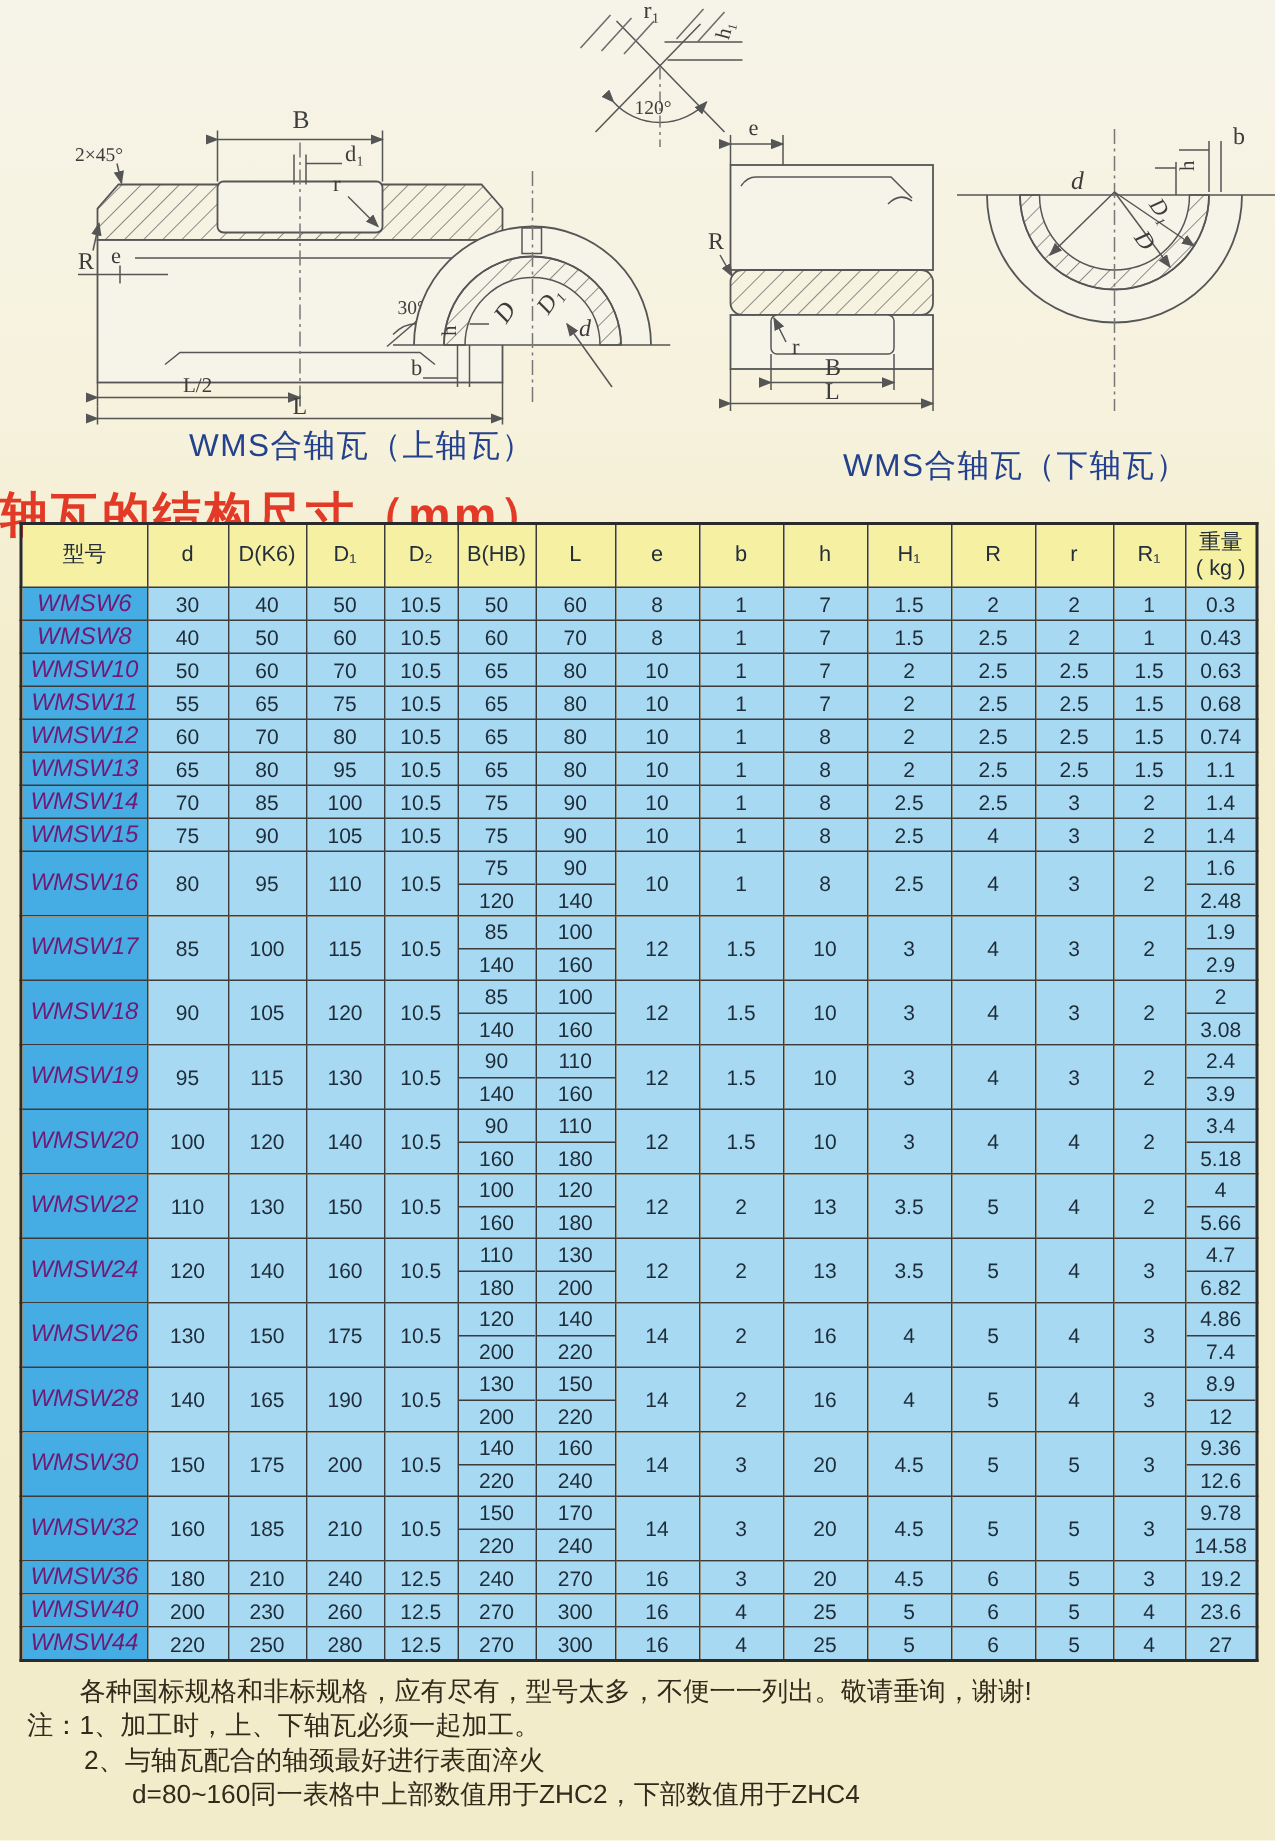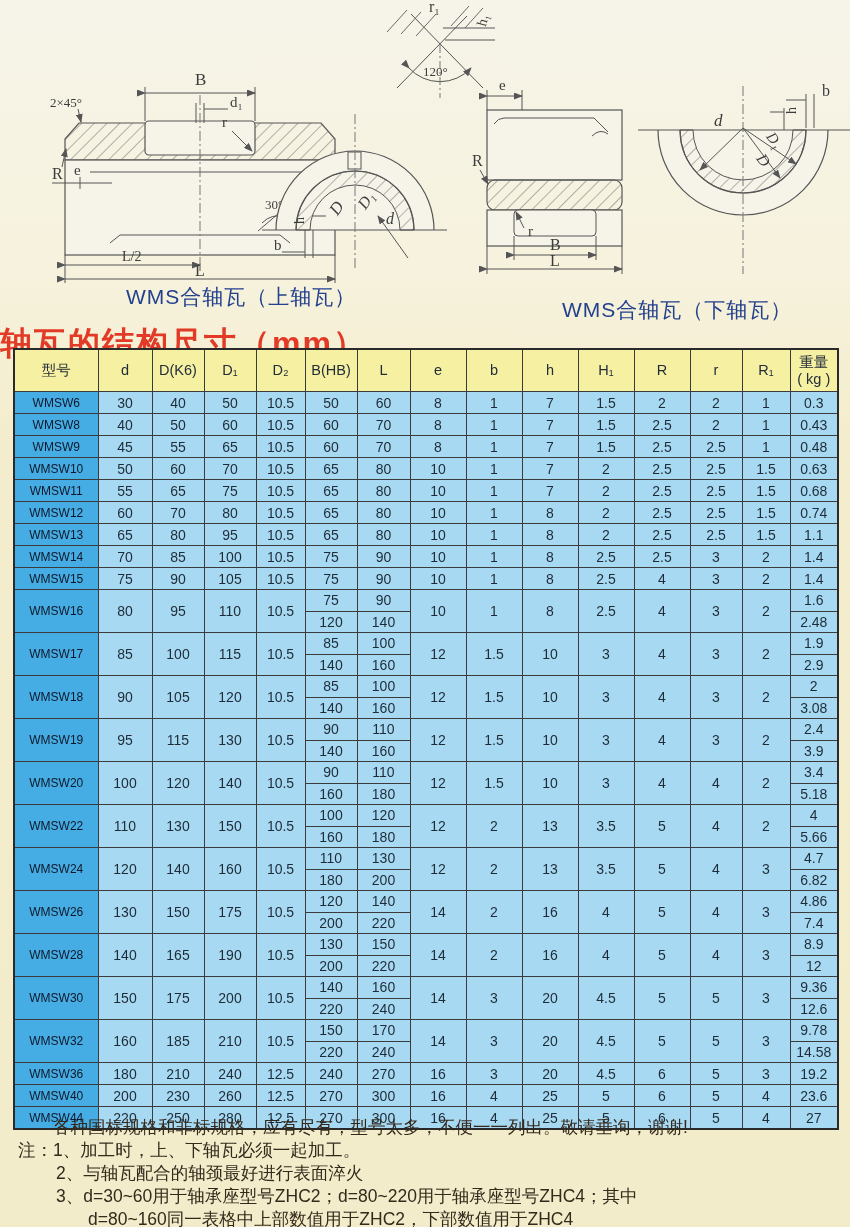--- a/index.html
+++ b/index.html
@@ -24,21 +24,21 @@
   table{border-collapse:collapse;table-layout:fixed;border:2px solid #2a2a2a;}
   th,td{
     border:1px solid #3b3b3b;text-align:center;vertical-align:middle;
     padding:0;font-weight:normal;overflow:hidden;
   }
   thead th{
     background:#f6f0a2;height:41px;font-size:14.5px;color:#232e3a;
     white-space:pre-line;line-height:1.15;font-weight:normal;
   }
   tbody th.model{
-    background:#45ade3;color:#0f172a;font-size:12px;height:21px;
+    background:#45ade3;color:#701a75;font-size:16px;height:21px;font-style:italic;
   }
   tbody td{background:#a8d9f2;font-size:14px;color:#1d2c38;height:21px;}
   tbody td.split{height:42px;}
   tbody th.model.dbl{height:42px;}
   .sub{height:20px;line-height:20px;}
   .sub.top{border-bottom:1px solid #3b3b3b;height:21px;line-height:21px;}
   
   .notes{
     position:absolute;left:18px;top:1116px;width:816px;
     font-size:17.5px;color:#35291c;line-height:1.32;
@@ -319,37 +319,20 @@
           <td>8</td>
           <td>1</td>
           <td>7</td>
           <td>1.5</td>
           <td>2.5</td>
           <td>2</td>
           <td>1</td>
           <td>0.43</td>
         </tr>
         <tr>
-          <th class="model">WMSW9</th>
-          <td>45</td>
-          <td>55</td>
-          <td>65</td>
-          <td>10.5</td>
-          <td>60</td>
-          <td>70</td>
-          <td>8</td>
-          <td>1</td>
-          <td>7</td>
-          <td>1.5</td>
-          <td>2.5</td>
-          <td>2.5</td>
-          <td>1</td>
-          <td>0.48</td>
-        </tr>
-        <tr>
           <th class="model">WMSW10</th>
           <td>50</td>
           <td>60</td>
           <td>70</td>
           <td>10.5</td>
           <td>65</td>
           <td>80</td>
           <td>10</td>
           <td>1</td>
           <td>7</td>
@@ -782,15 +765,14 @@
           <td>27</td>
         </tr>
       </tbody>
   </table>
 </div>
 
 <div class="notes">
   <div class="n1">各种国标规格和非标规格，应有尽有，型号太多，不便一一列出。敬请垂询，谢谢!</div>
   <div>注：1、加工时，上、下轴瓦必须一起加工。</div>
   <div class="ind1">2、与轴瓦配合的轴颈最好进行表面淬火</div>
-  <div class="ind1">3、d=30~60用于轴承座型号ZHC2；d=80~220用于轴承座型号ZHC4；其中</div>
   <div class="ind2">d=80~160同一表格中上部数值用于ZHC2，下部数值用于ZHC4</div>
 </div>
 
 </body></html>

